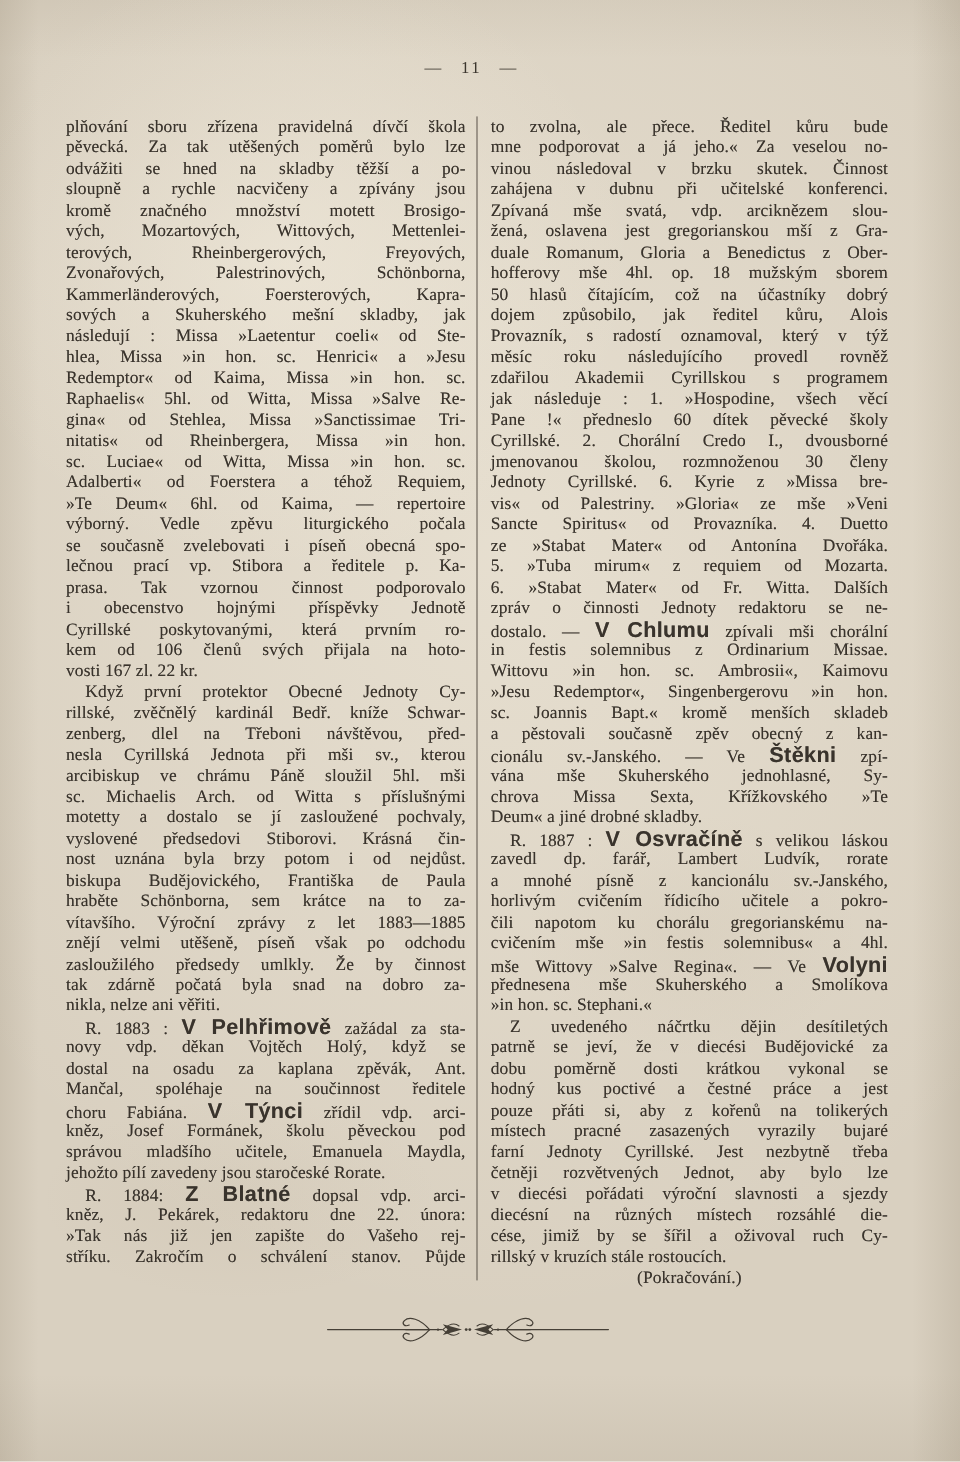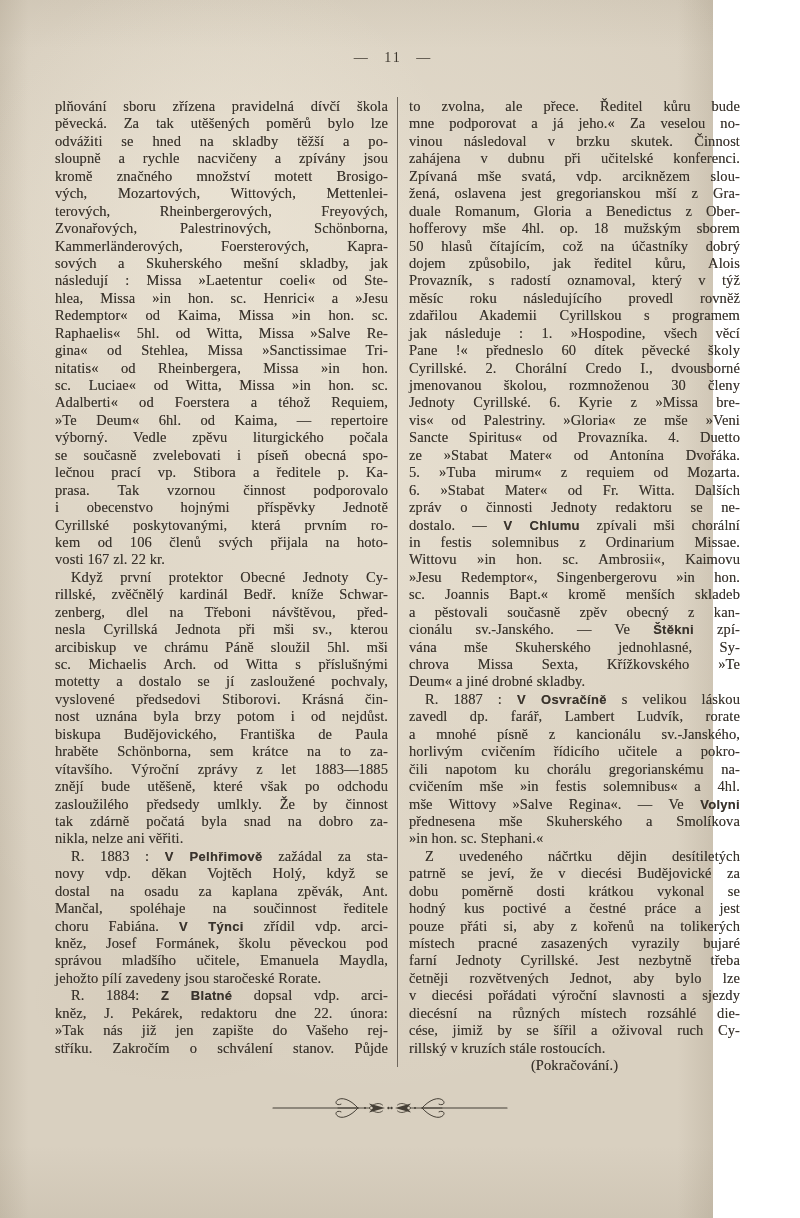--- a/index.html
+++ b/index.html
@@ -4,21 +4,21 @@
 <title>Scanned page</title>
 <style>
   html, body { margin: 0; padding: 0; }
   body {
     width: 800px; height: 1218px;
     overflow: hidden;
     font-family: "Liberation Serif", serif;
   }
   #page {
     position: relative;
-    width: 713px; height: 1218px;
+    width: 800px; height: 1218px;
     color: #39332c;
     background:
       radial-gradient(60% 35% at 30% 18%, rgba(248,242,228,.40) 0%, rgba(248,242,228,0) 60%),
       radial-gradient(120% 90% at 52% 38%, rgba(246,240,226,.45) 0%, rgba(246,240,226,0) 58%),
       radial-gradient(25% 12% at 72% 64%, rgba(150,130,100,.07) 0%, rgba(150,130,100,0) 70%),
       radial-gradient(30% 10% at 25% 82%, rgba(150,130,100,.06) 0%, rgba(150,130,100,0) 70%),
       linear-gradient(90deg, rgba(110,95,70,.13) 0%, rgba(110,95,70,0) 4%, rgba(110,95,70,0) 95%, rgba(110,95,70,.14) 100%),
       linear-gradient(0deg, rgba(110,95,70,.09) 0%, rgba(110,95,70,0) 6%, rgba(110,95,70,0) 96%, rgba(110,95,70,.07) 100%),
       #d9d0c0;
   }
@@ -45,21 +45,21 @@
     height: 17.45px;
     text-align: justify;
     text-align-last: justify;
   }
   .line.indent { text-indent: 16px; }
   .line.endline { text-align: left; text-align-last: left; }
   .line.centerline { text-align-last: center; }
   .b {
     font-family: "Liberation Sans", sans-serif;
     font-weight: bold;
-    font-size: 13px;
+    font-size: 18px;
     letter-spacing: 0.3px;
   }
   #tailpiece {
     position: absolute; left: 272px; top: 1092px;
     width: 236px; height: 32px;
   }
 </style>
 </head>
 <body>
 
@@ -102,21 +102,21 @@
       <div class="line">zenberg, dlel na Třeboni návštěvou, před-</div>
       <div class="line">nesla Cyrillská Jednota při mši sv., kterou</div>
       <div class="line">arcibiskup ve chrámu Páně sloužil 5hl. mši</div>
       <div class="line">sc. Michaelis Arch. od Witta s příslušnými</div>
       <div class="line">motetty a dostalo se jí zasloužené pochvaly,</div>
       <div class="line">vyslovené předsedovi Stiborovi. Krásná čin-</div>
       <div class="line">nost uznána byla brzy potom i od nejdůst.</div>
       <div class="line">biskupa Budějovického, Františka de Paula</div>
       <div class="line">hraběte Schönborna, sem krátce na to za-</div>
       <div class="line">vítavšího. Výroční zprávy z let 1883—1885</div>
-      <div class="line">znějí bude utěšeně, které však po odchodu</div>
+      <div class="line">znějí velmi utěšeně, píseň však po odchodu</div>
       <div class="line">zasloužilého předsedy umlkly. Že by činnost</div>
       <div class="line">tak zdárně počatá byla snad na dobro za-</div>
       <div class="line endline">nikla, nelze ani věřiti.</div>
       <div class="line indent">R. 1883 : <span class="b">V Pelhřimově</span> zažádal za sta-</div>
       <div class="line">novy vdp. děkan Vojtěch Holý, když se</div>
       <div class="line">dostal na osadu za kaplana zpěvák, Ant.</div>
       <div class="line">Mančal, spoléhaje na součinnost ředitele</div>
       <div class="line">choru Fabiána. <span class="b">V Týnci</span> zřídil vdp. arci-</div>
       <div class="line">kněz, Josef Formánek, školu pěveckou pod</div>
       <div class="line">správou mladšího učitele, Emanuela Maydla,</div>

